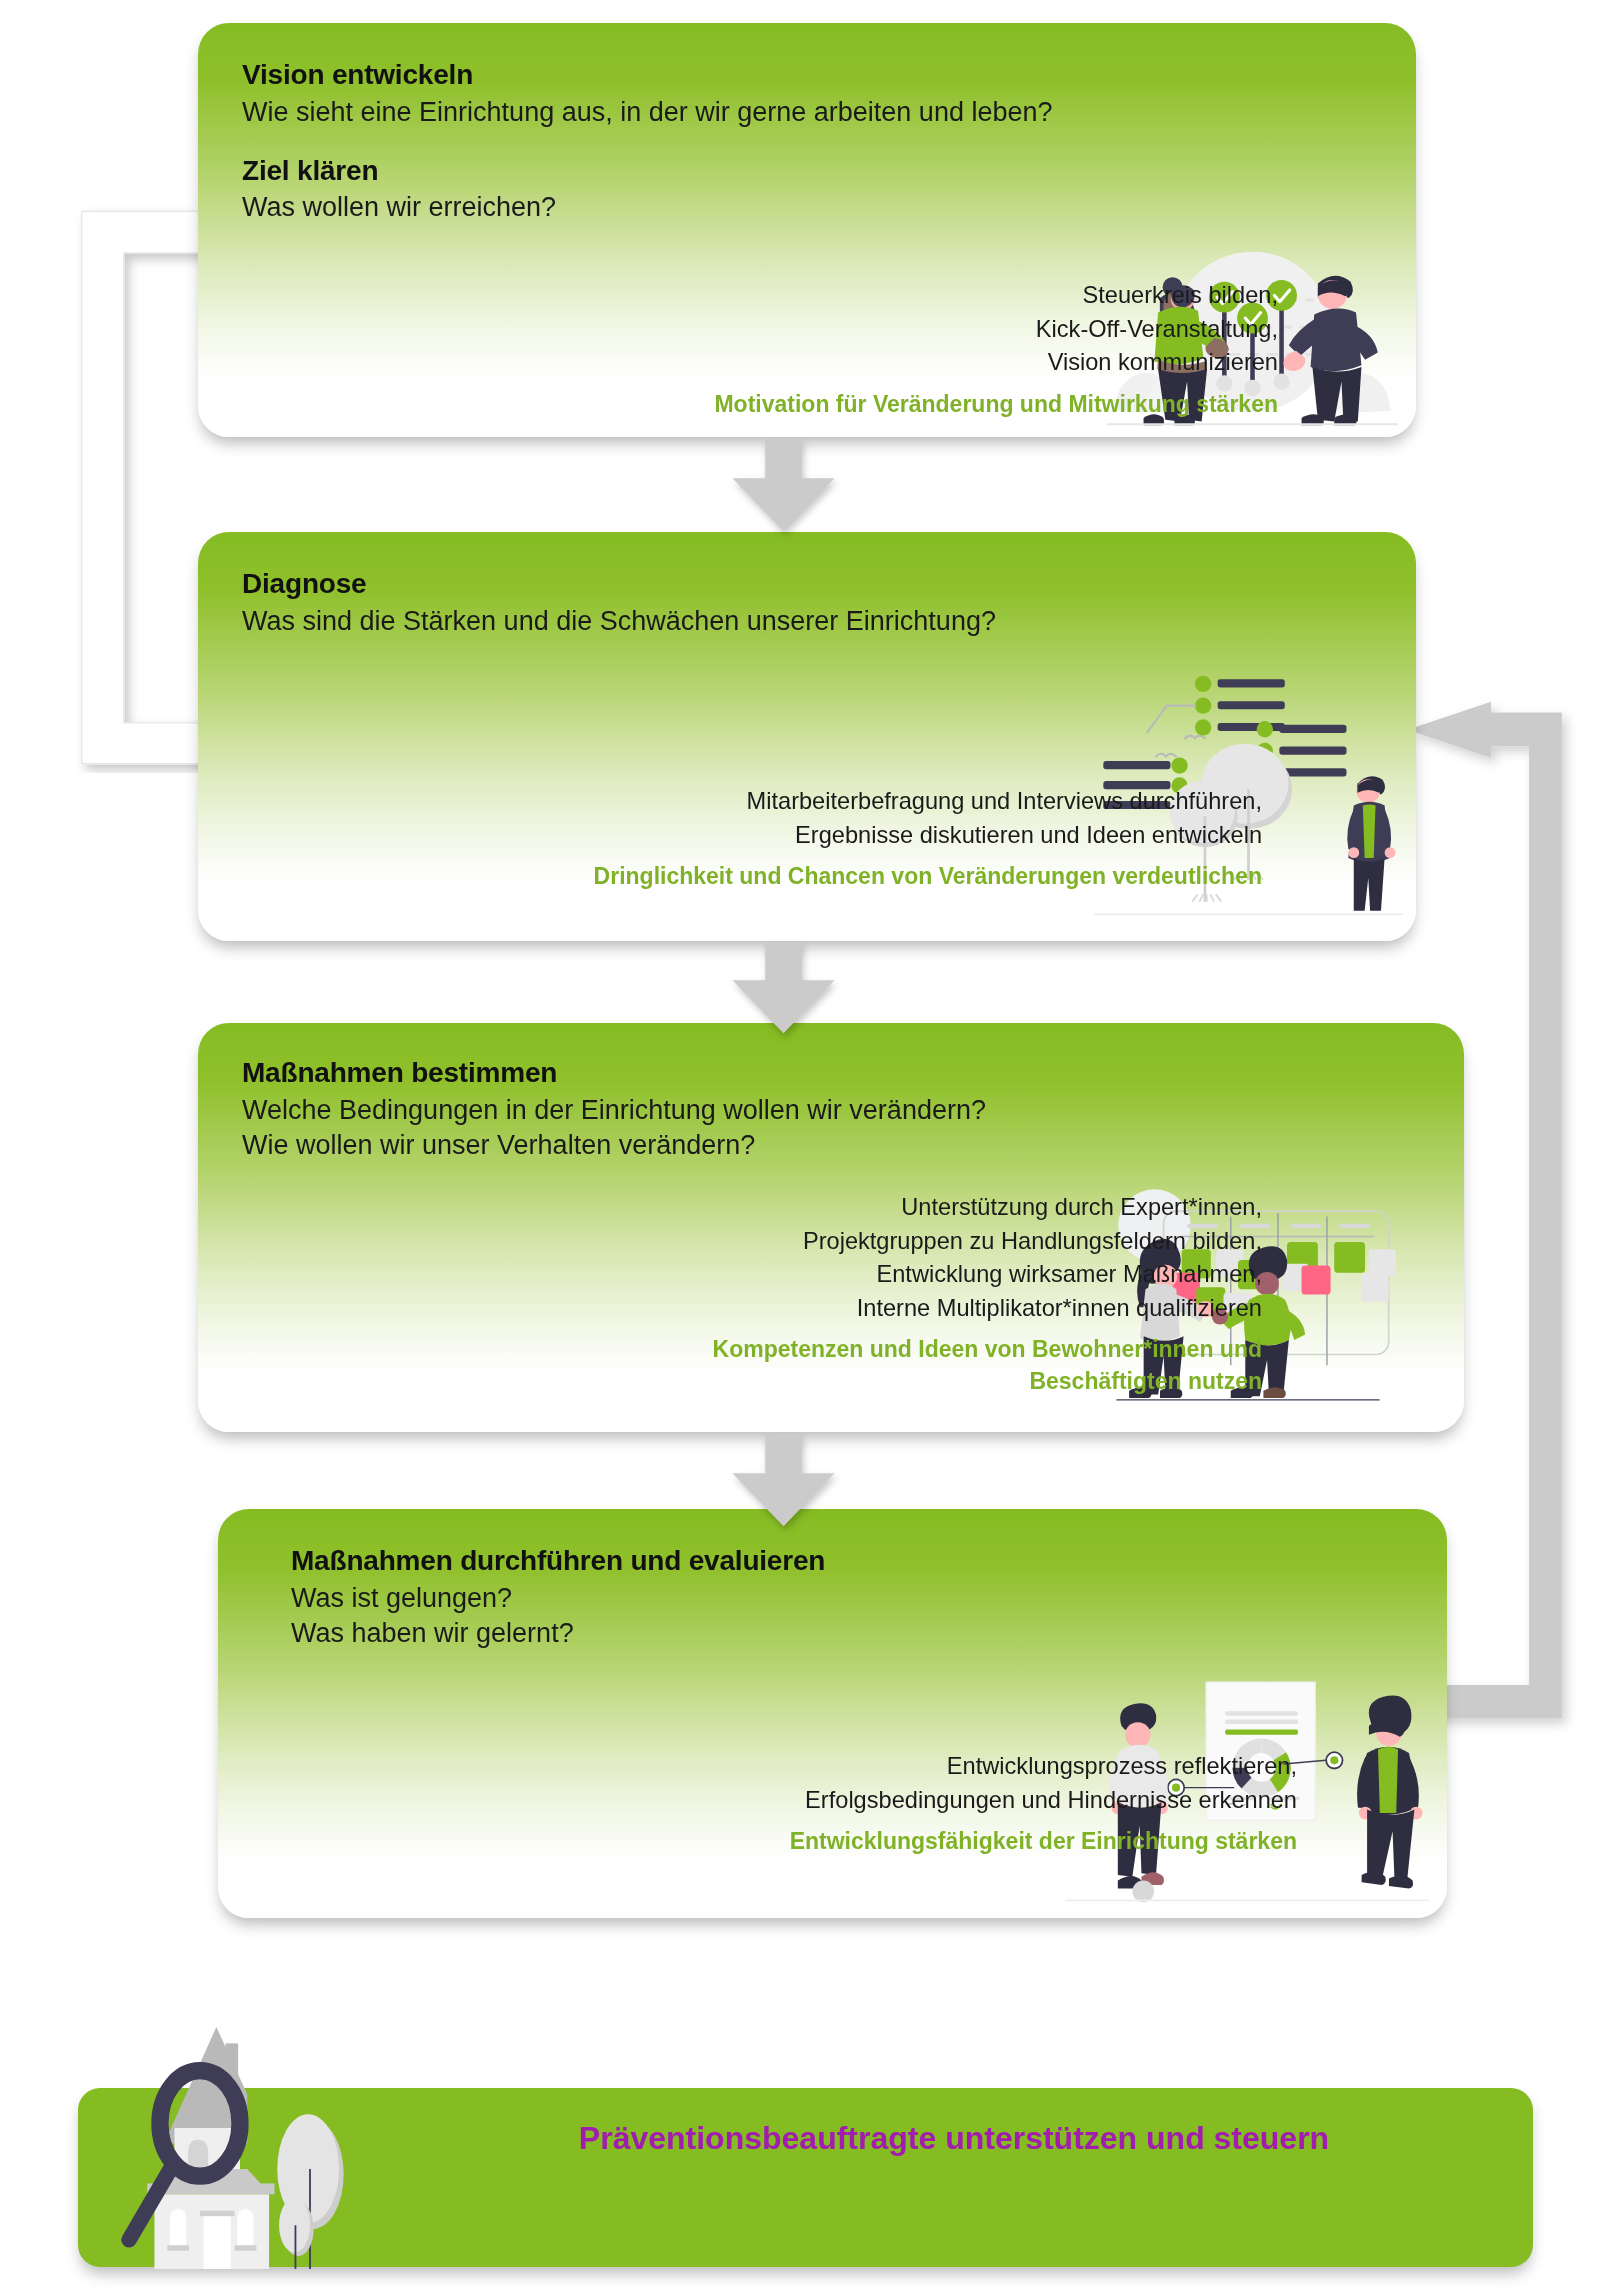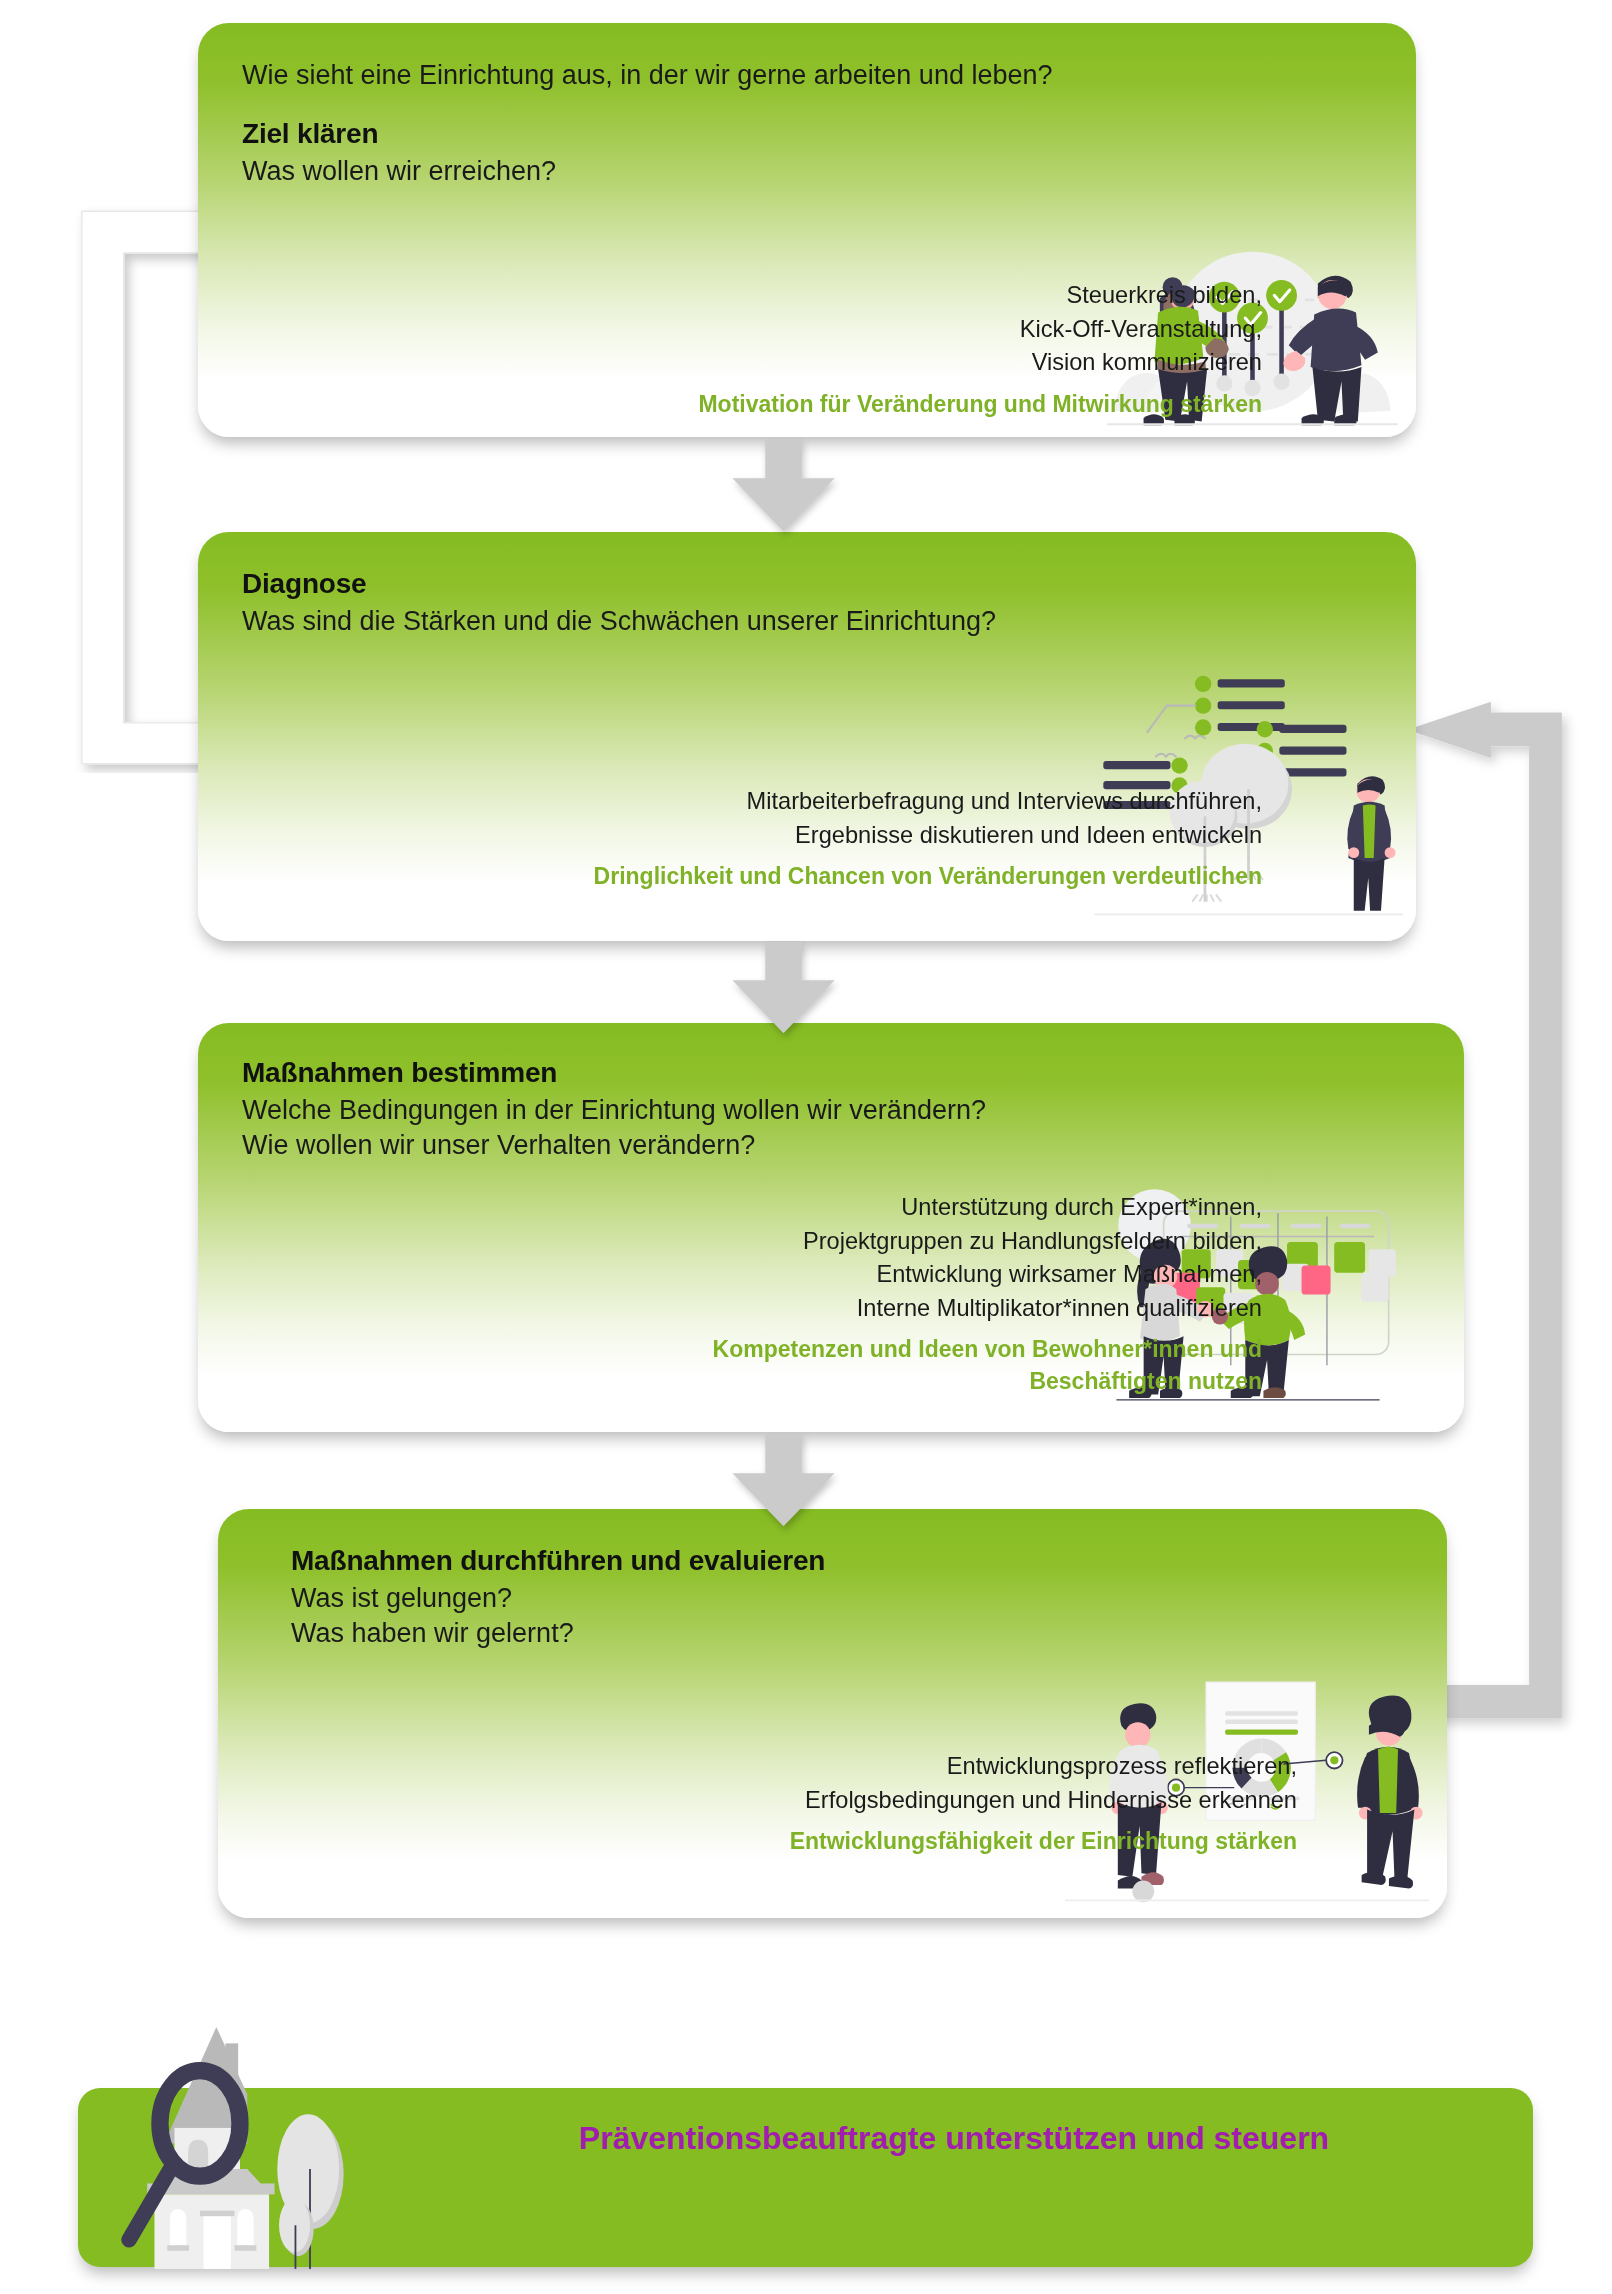--- a/index.html
+++ b/index.html
@@ -209,27 +209,28 @@
             <path d="M272 138 q22 10 26 30 l-14 8 q-10 -16 -20 -22 Z" fill="#3f3d56"></path>
             <path d="M226 184 q28 10 54 0 l-4 60 l-16 -2 l-2 -42 l-8 44 l-18 -2 Z" fill="#2f2e41"></path>
             <path d="M214 240 q14 -8 24 0 q2 6 -2 8 l-22 0 Z" fill="#2f2e41"></path>
             <path d="M250 240 q14 -8 24 0 q2 6 -2 8 l-22 0 Z" fill="#2f2e41"></path>
           </g>
           <line x1="0" y1="247" x2="320" y2="247" stroke="#e6e6e6" stroke-width="2"></line>
         </svg>
       </div>
 
       <div class="txt-block" style="left:44px;top:35px;width:1073px;">
+        <p class="hdr">Vision entwickeln</p>
         <p class="qline">Wie sieht eine Einrichtung aus, in der wir gerne arbeiten und leben?</p>
         <div class="gap"></div>
         <p class="hdr">Ziel klären</p>
         <p class="qline">Was wollen wir erreichen?</p>
       </div>
 
-      <div class="actions" style="left:382px;top:256px;width:682px;">
+      <div class="actions" style="left:398px;top:256px;width:682px;">
         <p class="aline">Steuerkreis bilden,</p>
         <p class="aline">Kick-Off-Veranstaltung,</p>
         <p class="aline">Vision kommunizieren</p>
         <p class="goal">Motivation für Veränderung und Mitwirkung stärken</p>
       </div>
     </div>
   </div>
 
   <div class="down-arrow" style="left:727px;top:440px;width:113px;height:93px;">
     <svg width="113" height="93" viewBox="0 0 124 102">

